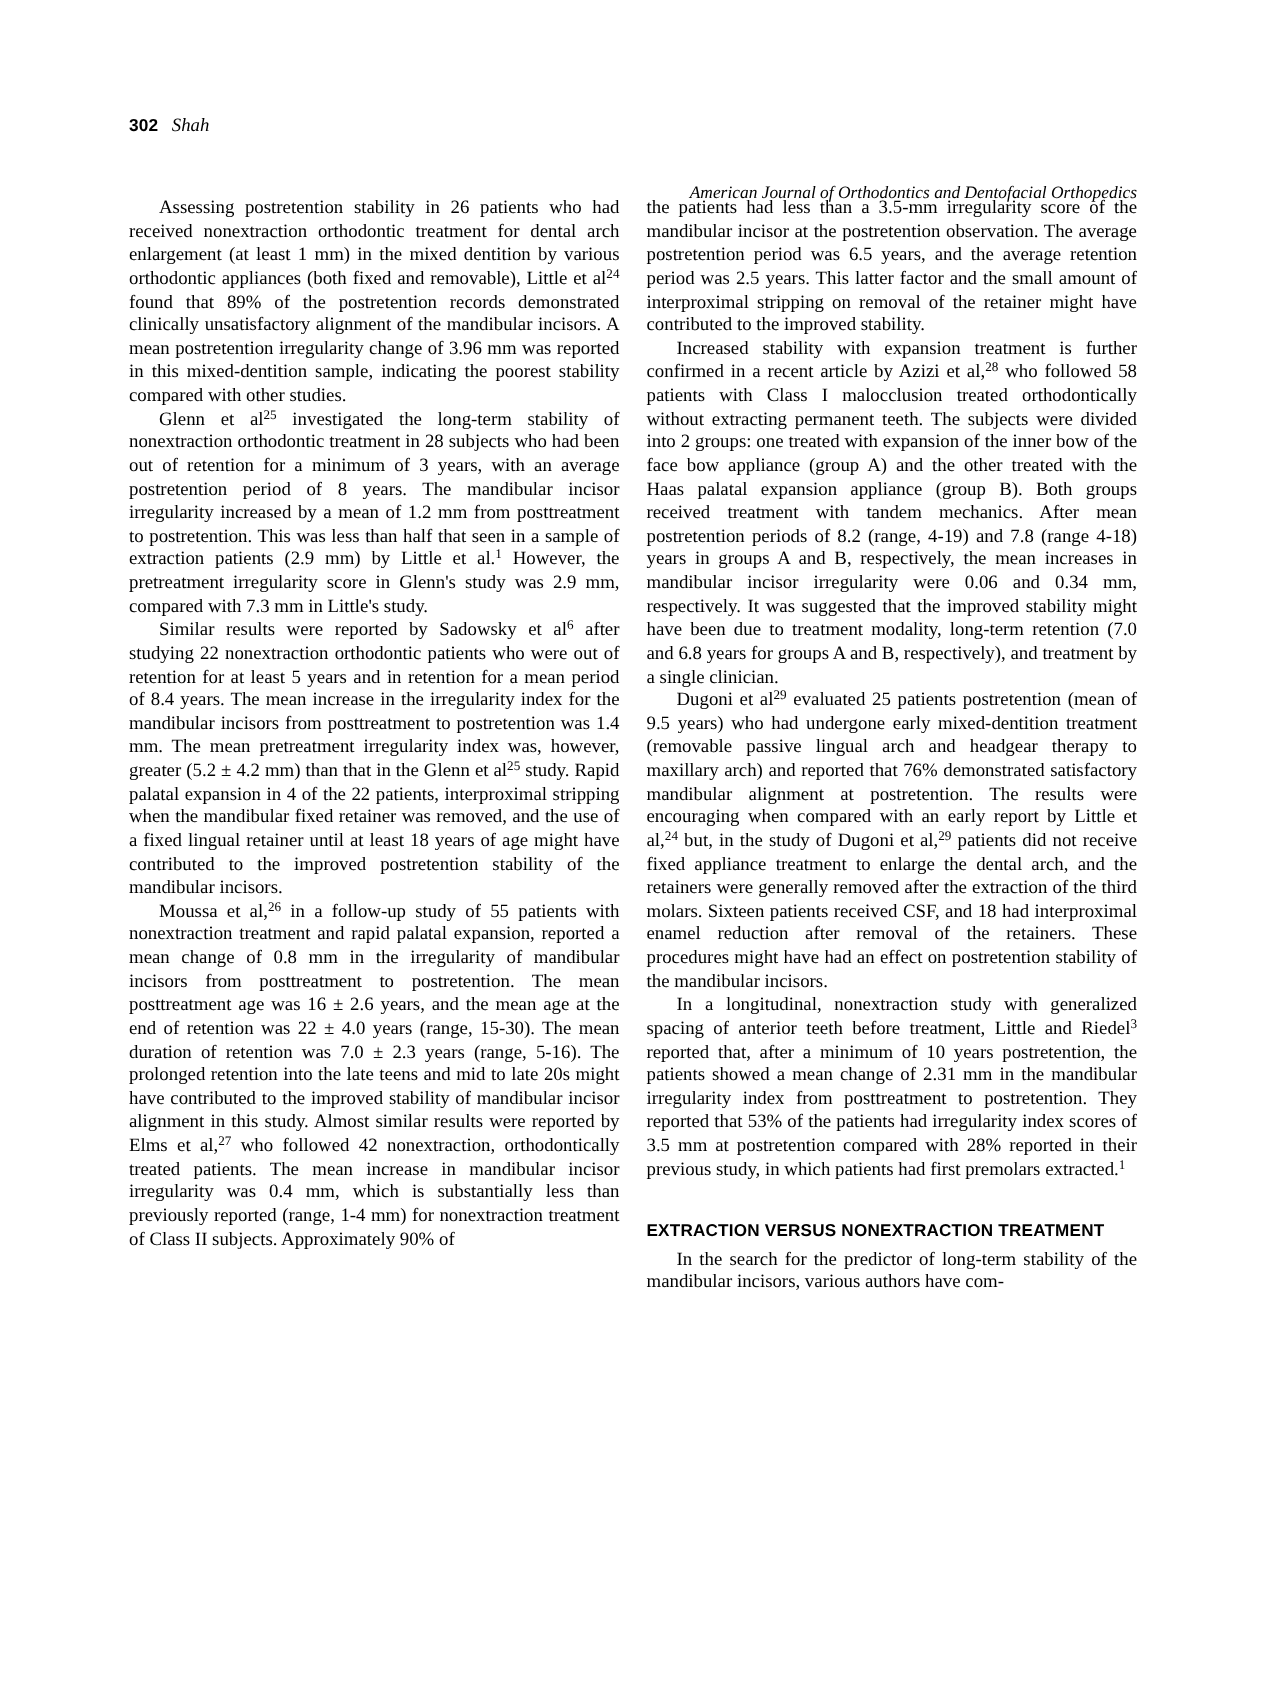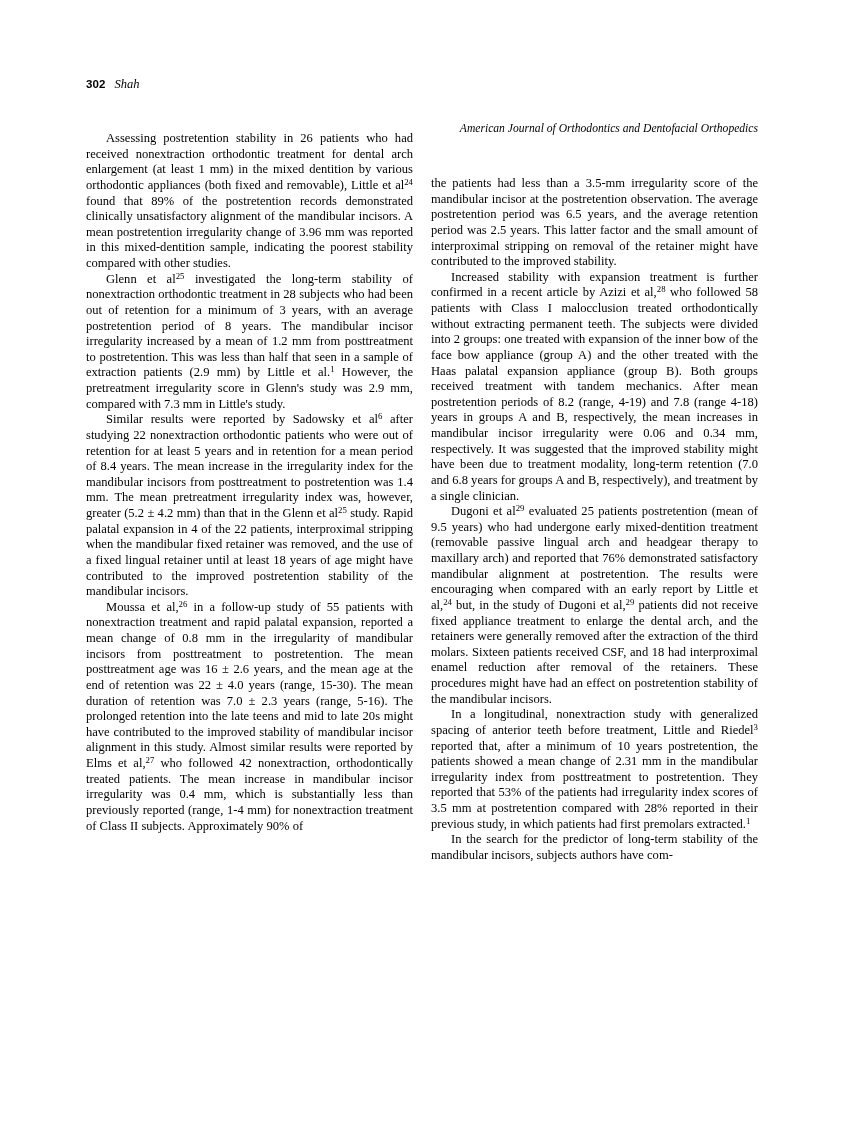--- a/index.html
+++ b/index.html
@@ -102,21 +102,20 @@
     font-family: "Liberation Serif", "DejaVu Serif", serif;
     font-size: 12.55px;
     line-height: 15.63px;
     text-align: justify;
     text-indent: 20px;
     hyphens: manual;
     -webkit-hyphens: manual;
   }
   p.body-par.cont {
     text-indent: 0;
-    margin-top: 45px;
   }
   sup {
     font-size: 0.70em;
     line-height: 0;
     vertical-align: 0.45em;
   }
 </style>
 </head>
 <body>
 
@@ -138,17 +137,18 @@
       <p class="body-par">Glenn et al<sup>25</sup> investigated the long-term stability of nonextraction orthodontic treatment in 28 subjects who had been out of retention for a minimum of 3 years, with an average postretention period of 8 years. The mandibular incisor irregularity increased by a mean of 1.2 mm from posttreatment to postretention. This was less than half that seen in a sample of extraction patients (2.9 mm) by Little et al.<sup>1</sup> However, the pretreatment irregularity score in Glenn's study was 2.9 mm, compared with 7.3 mm in Little's study.</p>
       <p class="body-par">Similar results were reported by Sadowsky et al<sup>6</sup> after studying 22 nonextraction orthodontic patients who were out of retention for at least 5 years and in retention for a mean period of 8.4 years. The mean increase in the irregularity index for the mandibular incisors from posttreatment to postretention was 1.4 mm. The mean pretreatment irregularity index was, however, greater (5.2 ± 4.2 mm) than that in the Glenn et al<sup>25</sup> study. Rapid palatal expansion in 4 of the 22 patients, interproximal stripping when the mandibular fixed retainer was removed, and the use of a fixed lingual retainer until at least 18 years of age might have contributed to the improved postretention stability of the mandibular incisors.</p>
       <p class="body-par">Moussa et al,<sup>26</sup> in a follow-up study of 55 patients with nonextraction treatment and rapid palatal expansion, reported a mean change of 0.8 mm in the irregularity of mandibular incisors from posttreatment to postretention. The mean posttreatment age was 16 ± 2.6 years, and the mean age at the end of retention was 22 ± 4.0 years (range, 15-30). The mean duration of retention was 7.0 ± 2.3 years (range, 5-16). The prolonged retention into the late teens and mid to late 20s might have contributed to the improved stability of mandibular incisor alignment in this study. Almost similar results were reported by Elms et al,<sup>27</sup> who followed 42 nonextraction, orthodontically treated patients. The mean increase in mandibular incisor irregularity was 0.4 mm, which is substantially less than previously reported (range, 1-4 mm) for nonextraction treatment of Class II subjects. Approximately 90% of</p>
     </div>
 
     <div class="col col-right">
       <p class="body-par cont">the patients had less than a 3.5-mm irregularity score of the mandibular incisor at the postretention observation. The average postretention period was 6.5 years, and the average retention period was 2.5 years. This latter factor and the small amount of interproximal stripping on removal of the retainer might have contributed to the improved stability.</p>
       <p class="body-par">Increased stability with expansion treatment is further confirmed in a recent article by Azizi et al,<sup>28</sup> who followed 58 patients with Class I malocclusion treated orthodontically without extracting permanent teeth. The subjects were divided into 2 groups: one treated with expansion of the inner bow of the face bow appliance (group A) and the other treated with the Haas palatal expansion appliance (group B). Both groups received treatment with tandem mechanics. After mean postretention periods of 8.2 (range, 4-19) and 7.8 (range 4-18) years in groups A and B, respectively, the mean increases in mandibular incisor irregularity were 0.06 and 0.34 mm, respectively. It was suggested that the improved stability might have been due to treatment modality, long-term retention (7.0 and 6.8 years for groups A and B, respectively), and treatment by a single clinician.</p>
       <p class="body-par">Dugoni et al<sup>29</sup> evaluated 25 patients postretention (mean of 9.5 years) who had undergone early mixed-dentition treatment (removable passive lingual arch and headgear therapy to maxillary arch) and reported that 76% demonstrated satisfactory mandibular alignment at postretention. The results were encouraging when compared with an early report by Little et al,<sup>24</sup> but, in the study of Dugoni et al,<sup>29</sup> patients did not receive fixed appliance treatment to enlarge the dental arch, and the retainers were generally removed after the extraction of the third molars. Sixteen patients received CSF, and 18 had interproximal enamel reduction after removal of the retainers. These procedures might have had an effect on postretention stability of the mandibular incisors.</p>
       <p class="body-par">In a longitudinal, nonextraction study with generalized spacing of anterior teeth before treatment, Little and Riedel<sup>3</sup> reported that, after a minimum of 10 years postretention, the patients showed a mean change of 2.31 mm in the mandibular irregularity index from posttreatment to postretention. They reported that 53% of the patients had irregularity index scores of 3.5 mm at postretention compared with 28% reported in their previous study, in which patients had first premolars extracted.<sup>1</sup></p>
-      <p class="body-par">In the search for the predictor of long-term stability of the mandibular incisors, subjects authors have com-</p>
+      <h2 class="section-head spaced-above">EXTRACTION VERSUS NONEXTRACTION TREATMENT</h2>
+      <p class="body-par">In the search for the predictor of long-term stability of the mandibular incisors, various authors have com-</p>
     </div>
 
   </div>
 </div>
 
 </body></html>

